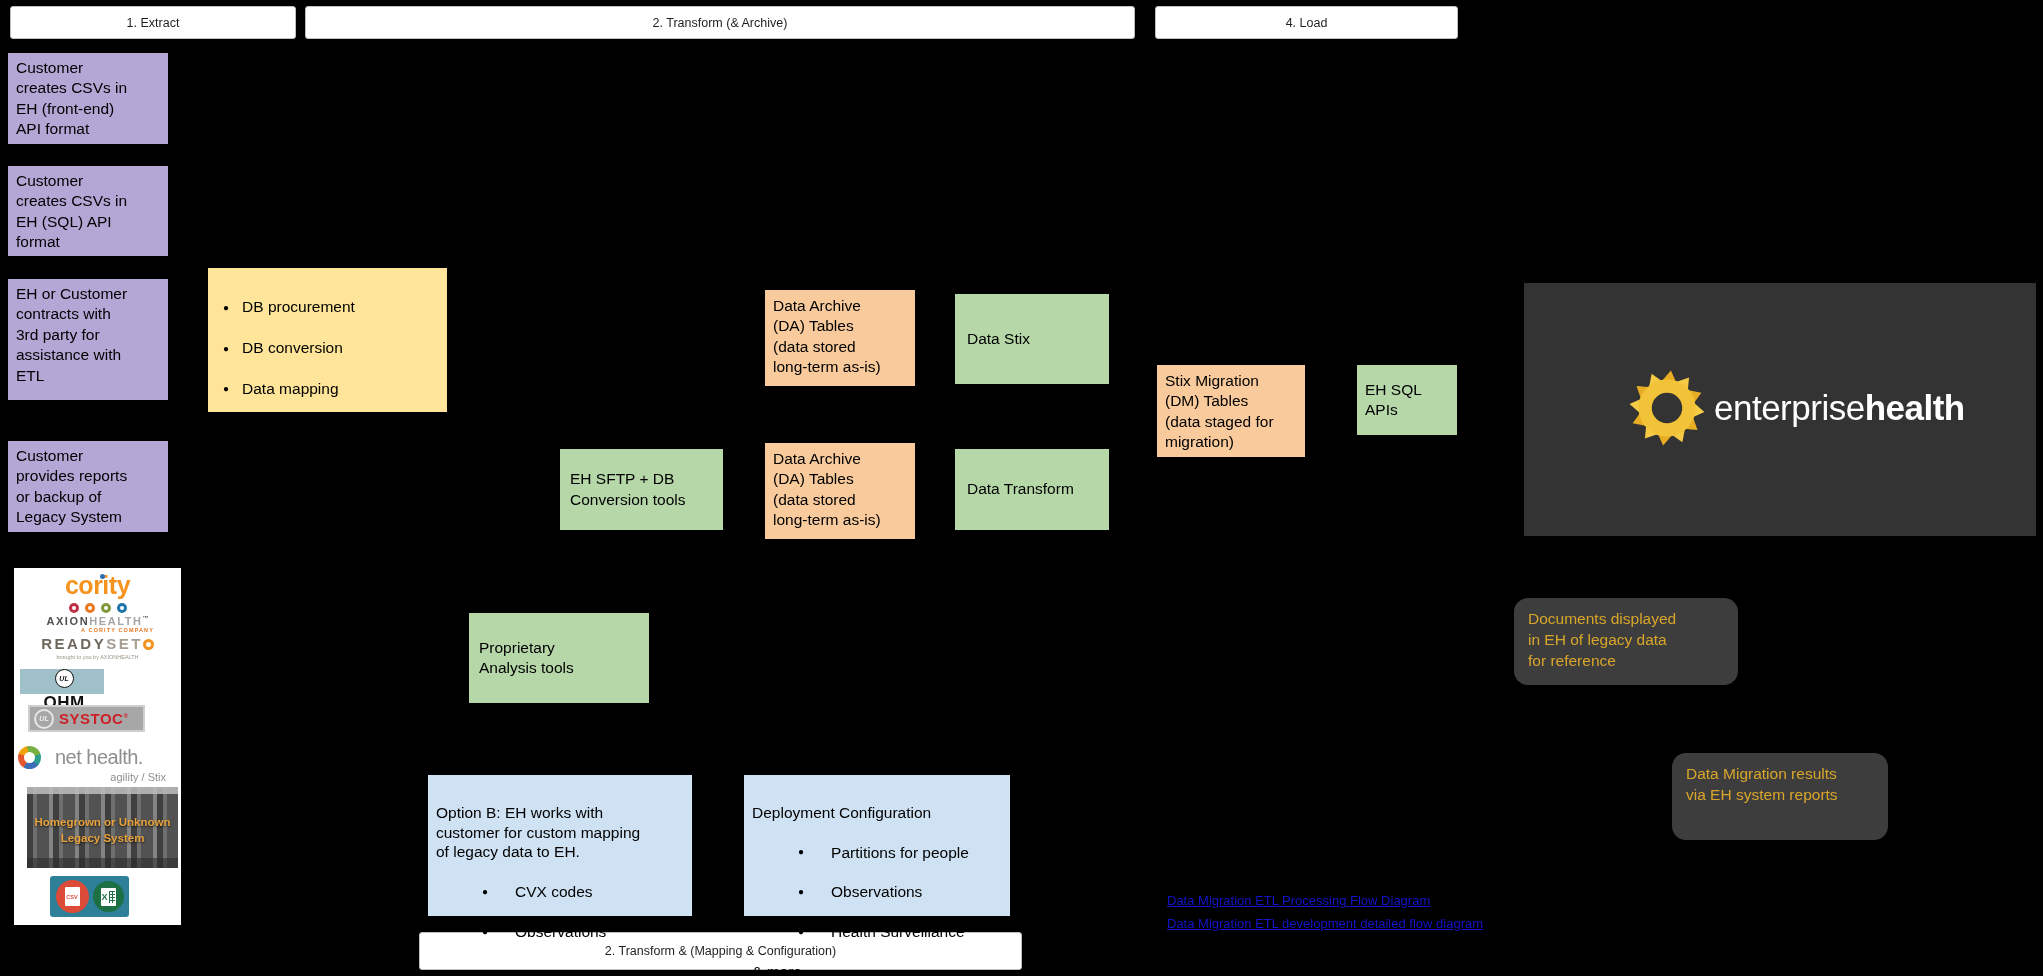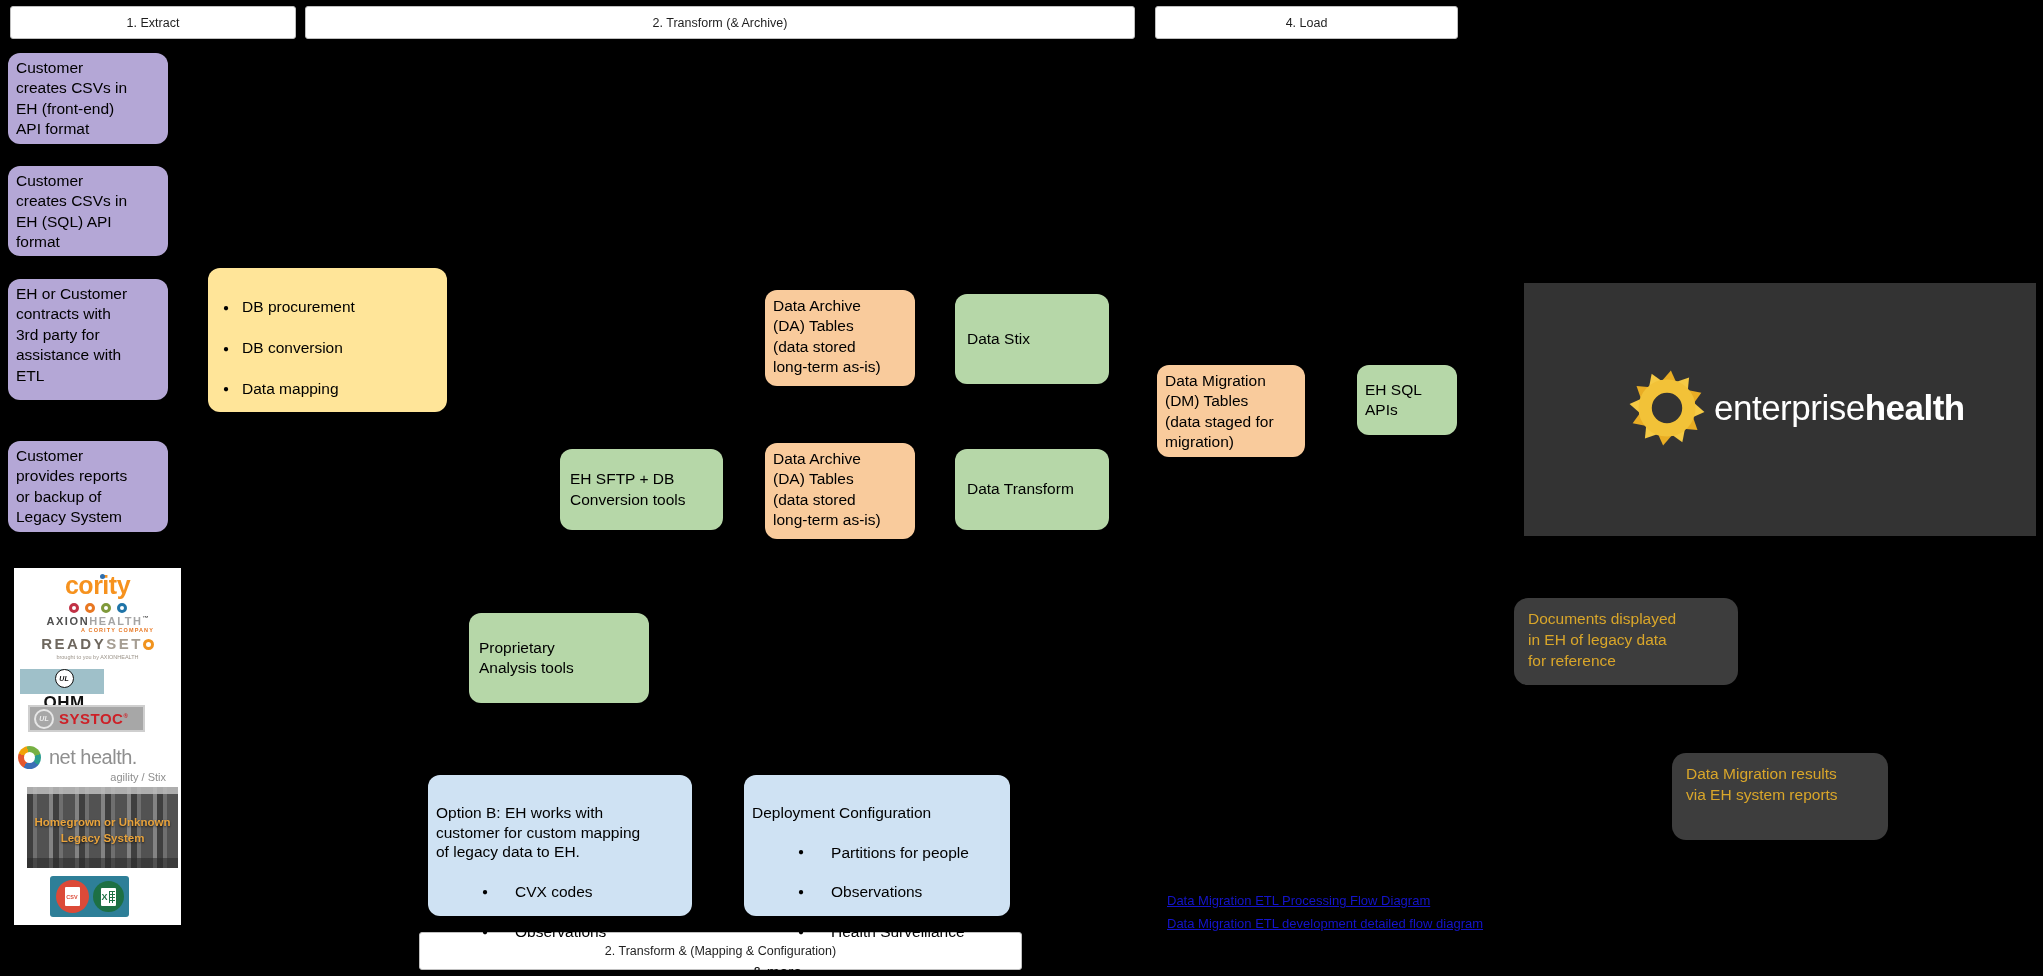--- a/index.html
+++ b/index.html
@@ -4,21 +4,21 @@
 <style>
   html,body{margin:0;padding:0;background:#000;}
   body{width:2043px;height:976px;font-family:"Liberation Sans","DejaVu Sans",sans-serif;}
   #canvas{position:relative;width:2043px;height:976px;background:#000;overflow:hidden;}
 
   .pill{position:absolute;background:#ffffff;border:1px solid #bfbfbf;border-radius:3px;
         display:flex;align-items:center;justify-content:center;
         font-size:12.5px;color:#1f1f1f;box-sizing:border-box;}
 
   .box{position:absolute;box-sizing:border-box;color:#000;font-size:15.5px;line-height:1.32;
-       white-space:pre-line;padding:5px 8px;border-radius:12px;}
+       white-space:pre-line;padding:5px 8px;}
   .purple{background:#b4a7d6;}
   .green{background:#b6d7a8;}
   .orange{background:#f9cb9c;}
   .yellow{background:#ffe599;}
   .blue{background:#cfe2f3;}
   .vcenter{display:flex;align-items:center;}
 
   .brow{display:flex;align-items:center;}
   .brow::before{content:"●";font-size:10px;line-height:20px;}
   .ylist .brow{padding-left:7px;}
@@ -55,21 +55,21 @@
   .badge{display:flex;align-items:center;}
   .ohm{left:6px;top:101px;width:84px;height:25px;background:#9fc0c9;gap:5px;padding-left:4px;flex-direction:column;}
   .ulmark{width:17px;height:17px;border-radius:50%;background:#fff;border:1.5px solid #111;
           display:flex;align-items:center;justify-content:center;font-size:7px;font-weight:bold;font-style:italic;color:#111;flex:none;}
   .ohmtxt{font-size:17px;font-weight:bold;color:#101010;letter-spacing:0.5px;}
   .systoc{left:14px;top:137px;width:117px;height:27px;background:#a7a7a7;border:2px solid #cfcfcf;gap:5px;padding-left:4px;}
   .ulmark2{width:16px;height:16px;border-radius:50%;background:transparent;border:2px solid #e6e6e6;
            display:flex;align-items:center;justify-content:center;font-size:7px;font-weight:bold;font-style:italic;color:#eee;flex:none;}
   .systxt{font-size:15px;font-weight:bold;color:#cd2027;letter-spacing:0.5px;}
   .systxt sup{font-size:6px;}
-  .nh{left:4px;top:178px;display:flex;gap:8px;}
+  .nh{left:4px;top:178px;display:flex;gap:14px;}
   .nhring{width:23px;height:23px;border-radius:50%;flex:none;position:relative;
           background:conic-gradient(from 210deg,#e4572e 0 22%,#f1a208 22% 38%,#76b043 38% 62%,#2a9d8f 62% 78%,#3b6fb6 78% 100%);}
   .nhring::after{content:"";position:absolute;left:6px;top:6px;width:11px;height:11px;border-radius:50%;background:#fff;}
   .nhtxt{font-size:20px;color:#8f8f8f;letter-spacing:-0.5px;}
   .nhsub{left:0;top:203px;width:152px;text-align:right;font-size:11px;color:#8f8f8f;}
   .photo{left:13px;top:219px;width:151px;height:81px;
          background:linear-gradient(180deg,rgba(190,190,190,.85) 0 7px,rgba(0,0,0,0) 7px),
                     linear-gradient(0deg,rgba(40,40,40,.55) 0 10px,rgba(0,0,0,0) 10px),
                     repeating-linear-gradient(90deg,#3f3f3f 0 6px,#6f6f6f 6px 10px,#525252 10px 22px,#838383 22px 26px),#777;}
   .caption{position:absolute;left:0;top:28px;width:100%;text-align:center;font-size:11.5px;font-weight:bold;
@@ -131,21 +131,21 @@
   <div class="box green vcenter" style="left:955px;top:294px;width:154px;height:90px;padding-left:12px;">Data Stix</div>
 
   <div class="box green vcenter" style="left:560px;top:449px;width:163px;height:81px;padding-left:10px;">EH SFTP + DB
 Conversion tools</div>
   <div class="box orange" style="left:765px;top:443px;width:150px;height:96px;padding-top:6px;">Data Archive
 (DA) Tables
 (data stored
 long-term as-is)</div>
   <div class="box green vcenter" style="left:955px;top:449px;width:154px;height:81px;padding-left:12px;">Data Transform</div>
 
-  <div class="box orange" style="left:1157px;top:365px;width:148px;height:92px;padding-top:6px;">Data Migration
+  <div class="box orange" style="left:1157px;top:365px;width:148px;height:92px;padding-top:6px;">Stix Migration
 (DM) Tables
 (data staged for
 migration)</div>
   <div class="box green vcenter" style="left:1357px;top:365px;width:100px;height:70px;">EH SQL
 APIs</div>
 
   <div class="box green vcenter" style="left:469px;top:613px;width:180px;height:90px;padding-left:10px;">Proprietary
 Analysis tools</div>
 
   <div class="ehpanel">

